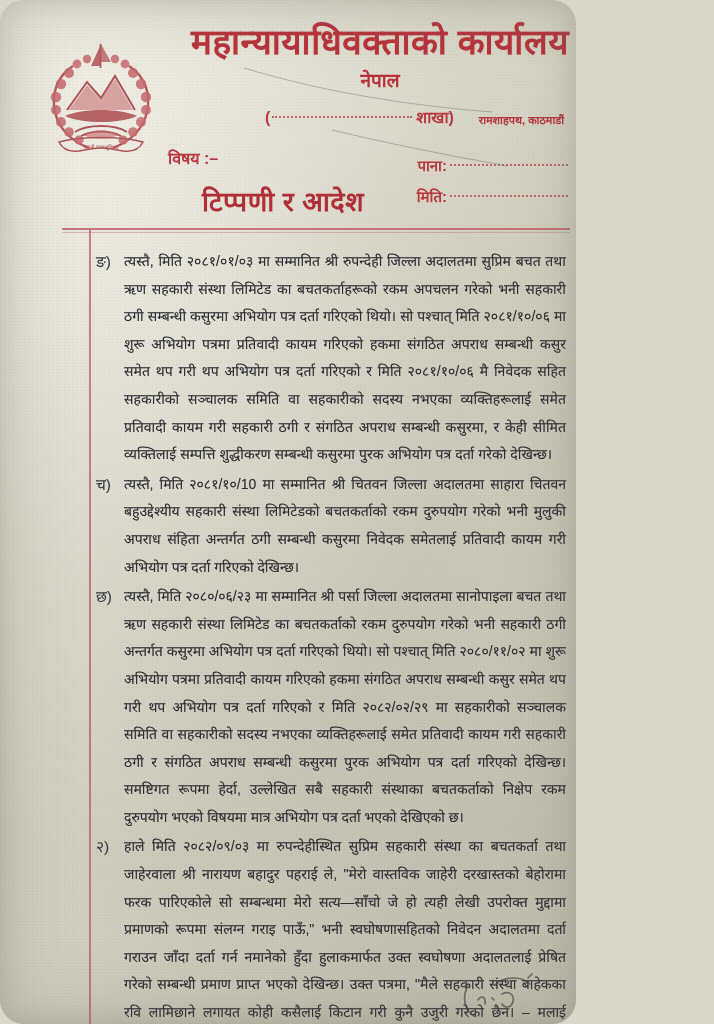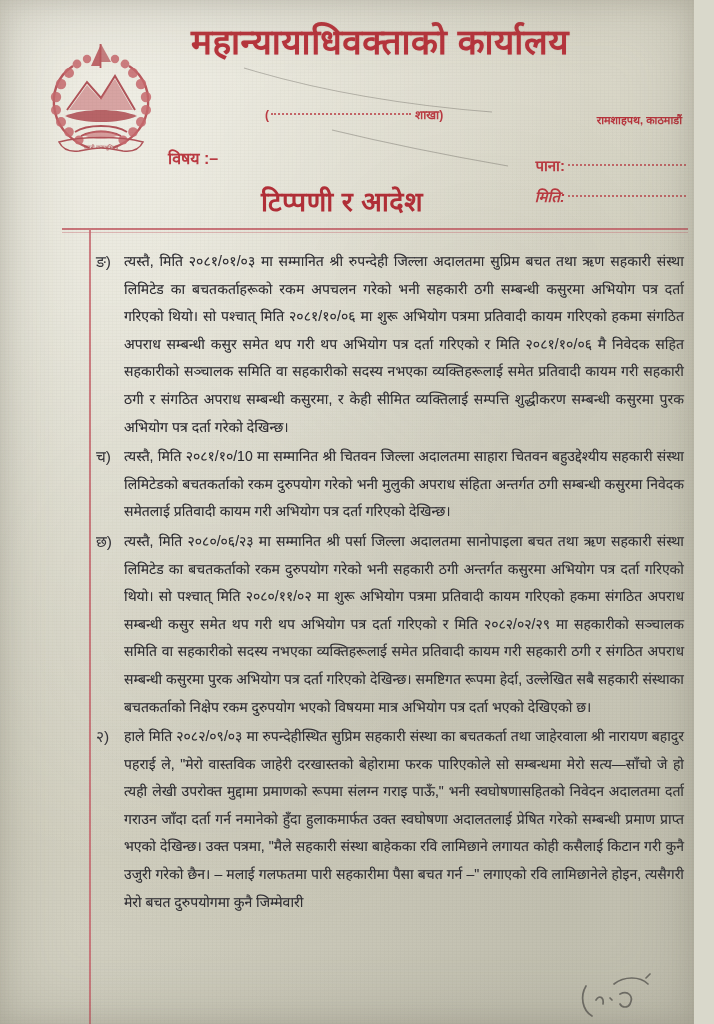--- a/index.html
+++ b/index.html
@@ -2,26 +2,27 @@
 <html><head>
 <meta charset="utf-8">
 <style>
   html,body{margin:0;padding:0;}
   body{
     width:714px;height:1024px;overflow:hidden;
     background:#d9d8cb;
     font-family:"Liberation Serif","DejaVu Serif",serif;
   }
   .page{
-    position:relative;width:694px;height:1024px;
+    position:relative;width:576px;height:1024px;
     background:
       radial-gradient(ellipse at 18% 12%, rgba(255,255,250,.55), rgba(0,0,0,0) 58%),
       radial-gradient(ellipse at 82% 88%, rgba(140,138,120,.22), rgba(0,0,0,0) 62%),
       linear-gradient(158deg,#dedbcd 0%,#d7d5c6 38%,#d2d0c1 70%,#cdcbbc 100%);
     overflow:hidden;
+    border-radius:24px;
   }
   
   .grain{
     position:absolute;inset:0;pointer-events:none;opacity:.5;
     background-image:
       repeating-linear-gradient(0deg, rgba(120,118,100,.05) 0 1px, rgba(0,0,0,0) 1px 3px),
       repeating-linear-gradient(90deg, rgba(120,118,100,.045) 0 1px, rgba(0,0,0,0) 1px 4px),
       radial-gradient(circle at 30% 60%, rgba(160,155,130,.13), rgba(0,0,0,0) 45%),
       radial-gradient(circle at 70% 30%, rgba(170,165,140,.10), rgba(0,0,0,0) 40%);
     mix-blend-mode:multiply;
@@ -42,21 +43,21 @@
     letter-spacing:.5px;
     text-shadow:0 0 1px rgba(185,51,60,.35);
   }
   .office-sub{
     position:absolute;left:155px;top:67px;width:450px;text-align:center;
     font-size:19px;color:#b9333c;
     font-family:"Liberation Sans","DejaVu Sans",sans-serif;font-weight:600;
   }
   .branch{
     position:absolute;left:265px;top:106px;
-    font-size:12px;color:#bb3a42;
+    font-size:16px;color:#bb3a42;
     font-family:"Liberation Sans","DejaVu Sans",sans-serif;font-weight:600;
     white-space:nowrap;
   }
   .branch .dots{
     display:inline-block;width:140px;border-bottom:2px dotted #bb3a42;
     margin:0 4px 4px 2px;vertical-align:middle;opacity:.75;
   }
   .addr{
     position:absolute;right:12px;top:112px;
     font-size:11px;color:#b9333c;
@@ -72,21 +73,21 @@
     position:absolute;right:8px;
     font-size:15px;color:#bb3a42;
     font-family:"Liberation Sans","DejaVu Sans",sans-serif;font-weight:600;
     white-space:nowrap;
   }
   .fld .dots{
     display:inline-block;width:118px;border-bottom:2px dotted #bb3a42;
     margin:0 0 4px 3px;vertical-align:middle;opacity:.7;
   }
   .fld.page-no{top:155px;margin-left:17px;}
-  .fld.date-no{top:186px;font-style:italic;}
+  .fld.date-no{top:186px;}
 
   .doc-title{
     position:absolute;left:0;right:10px;top:182px;text-align:center;
     font-size:27px;color:#b32f38;
     font-family:"Liberation Sans","DejaVu Sans",sans-serif;font-weight:700;
     letter-spacing:.5px;
   }
   .hrule{
     position:absolute;left:62px;right:6px;top:228px;height:0;
     border-top:2.2px solid #c4636a;opacity:.85;
@@ -187,20 +188,21 @@
       </g>
 
       <g fill="none" stroke="#a83f46" stroke-width="1.6">
         <path d="M16 110 C38 104 78 104 100 110 C96 118 88 120 80 119 C60 115 56 115 36 119 C28 120 20 118 16 110 Z"></path>
       </g>
       <text x="58" y="117" font-size="5.2" text-anchor="middle" fill="#a2393f" font-family="Liberation Sans, sans-serif">जननी जन्मभूमिश्च</text>
     </svg>
   </div>
 
   <div class="office-title">महान्यायाधिवक्ताको कार्यालय</div>
+  <div class="office-sub">नेपाल</div>
 
   <div class="branch">
     <span>(</span><span class="dots"></span><span>शाखा)</span>
   </div>
 
   <div class="addr">रामशाहपथ, काठमाडौं</div>
 
   <div class="subject">विषय :–</div>
 
   <div class="fld page-no">

